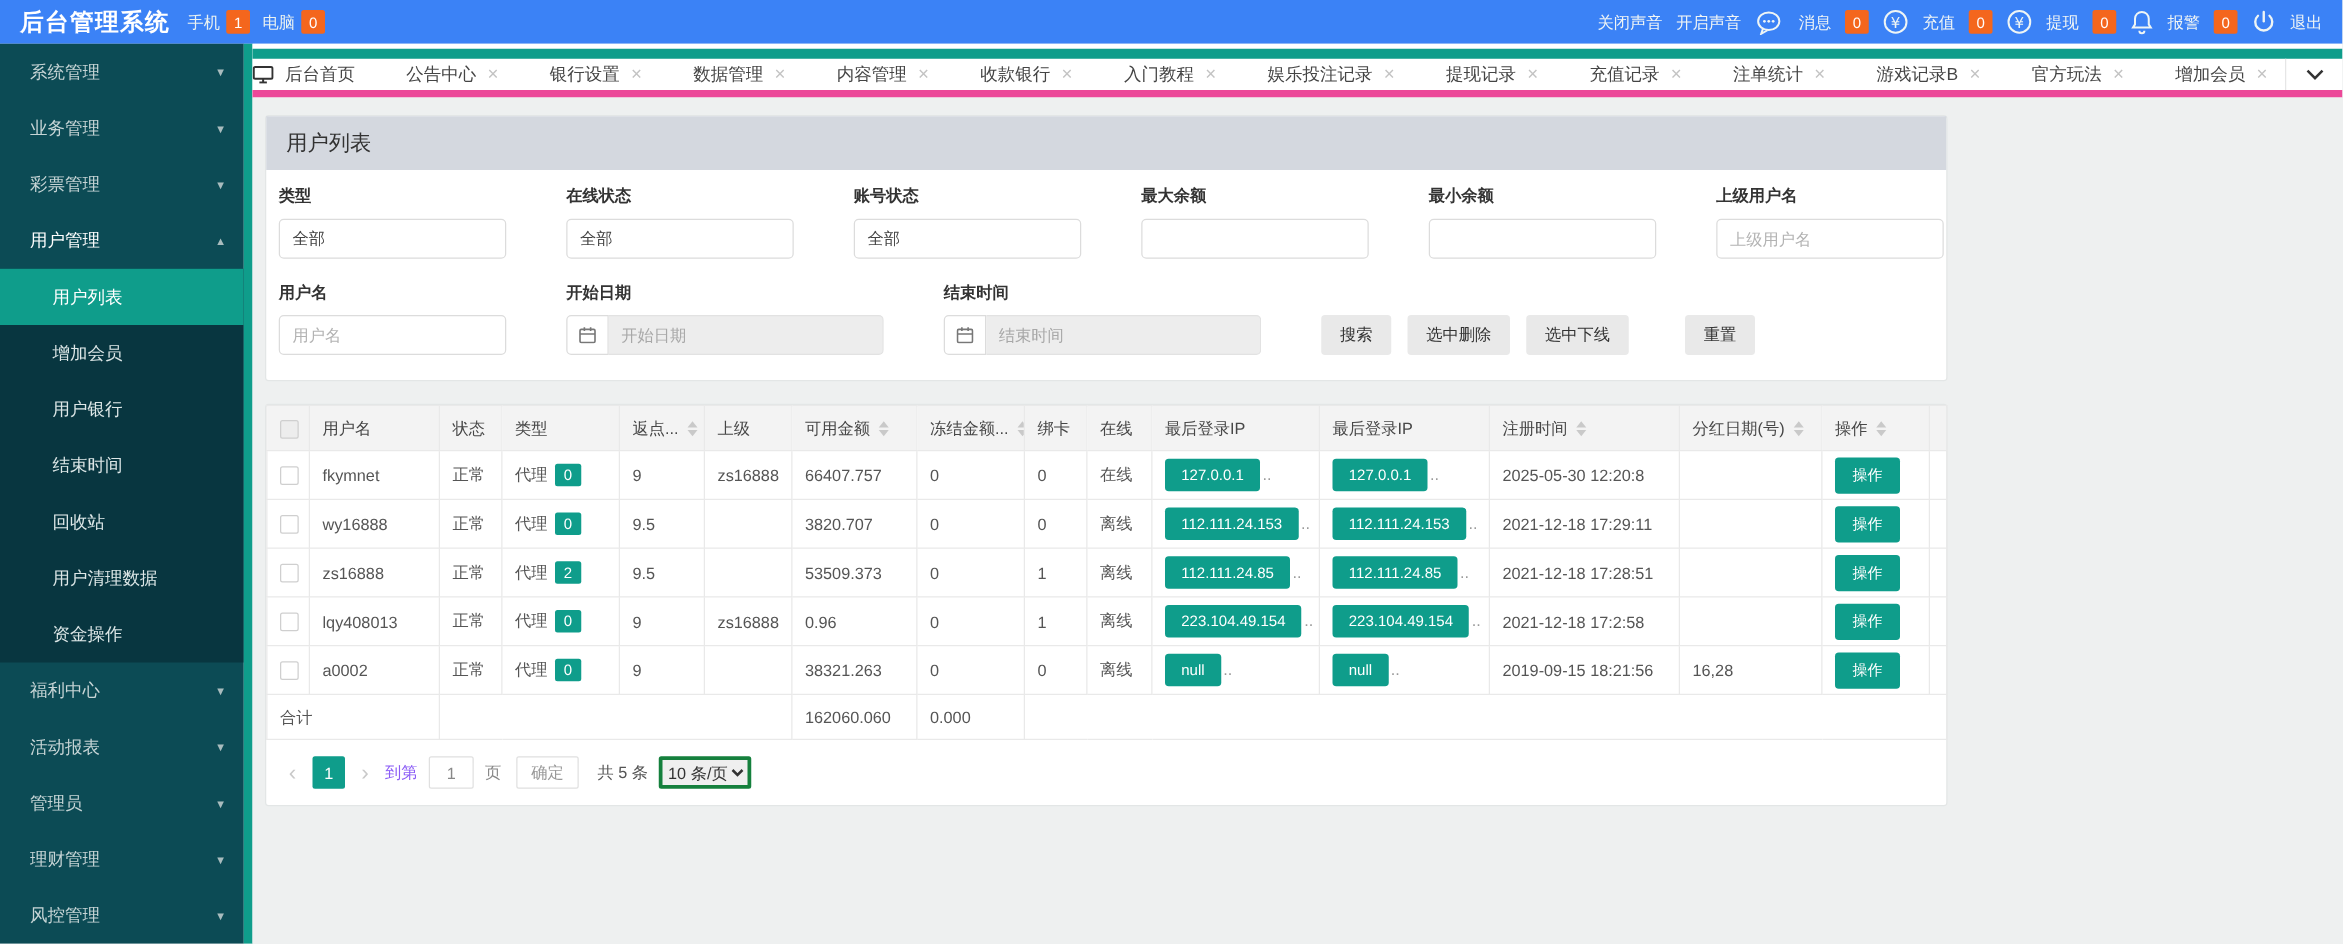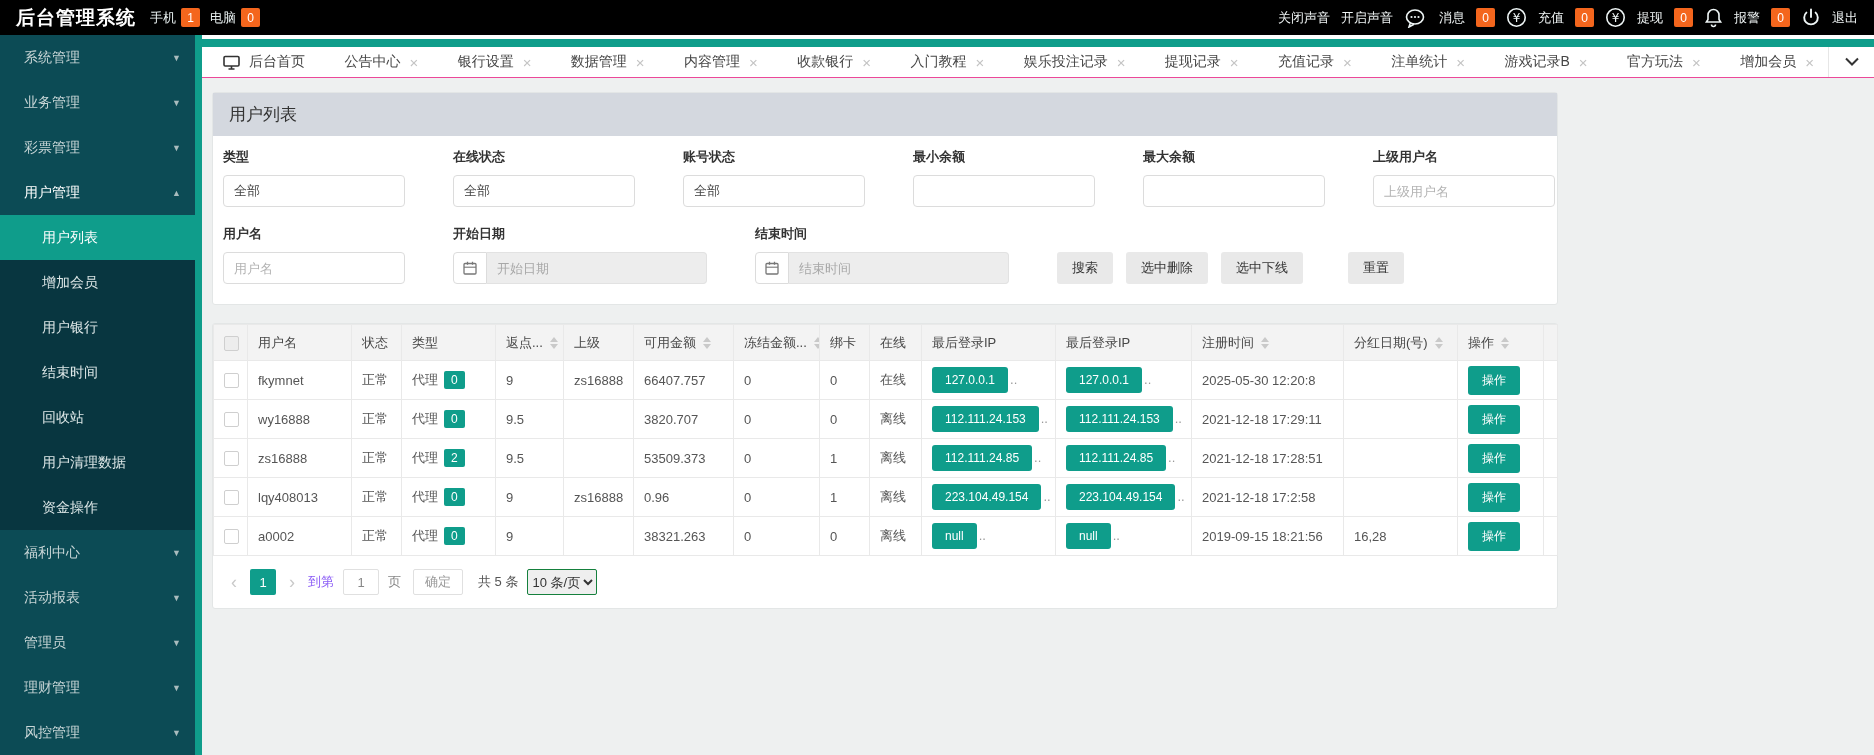--- a/index.html
+++ b/index.html
@@ -1,20 +1,20 @@
 <!DOCTYPE html>
 <html><head>
 <meta charset="utf-8">
 <style>
   * { margin:0; padding:0; box-sizing:border-box; }
   html,body { width:1874px; height:755px; overflow:hidden; }
   body { font-family:"Liberation Sans","DejaVu Sans",sans-serif; background:#eef0f0; font-size:14px; }
 
   
-  .topbar { height:35px; background:#000000; display:flex; align-items:center; color:#fff; padding:0 16px; }
+  .topbar { height:35px; background:#3b82f6; display:flex; align-items:center; color:#fff; padding:0 16px; }
   .brand { font-size:19px; font-weight:bold; letter-spacing:1px; margin-right:14px; }
   .stat { display:flex; align-items:center; gap:5px; font-size:13px; color:#e9f1f1; margin-right:10px; }
   .badge { background:#f4661d; color:#fff; min-width:19px; height:19px; padding:0 5px; display:inline-flex;
            align-items:center; justify-content:center; font-size:12px; border-radius:2px; }
   .topbar-right { margin-left:auto; display:flex; align-items:center; gap:11px; font-size:13px; color:#f0f5f5; }
   .topbar-right .txt { cursor:pointer; }
   .ticon { display:inline-flex; align-items:center; }
 
   
   .layout { display:flex; height:720px; }
@@ -24,21 +24,21 @@
   .side-item.open { color:#fff; }
   .side-item .arrow { margin-left:auto; font-size:9px; color:#a9bcbe; }
   .submenu { background:#083640; }
   .sub-item { height:45px; display:flex; align-items:center; padding-left:42px; font-size:14px; color:#dde7e7; cursor:pointer; }
   .sub-item.active { background:#0f9d8b; color:#fff; }
   .accent-strip { width:7px; background:#0f9d8b; flex:none; }
 
   .main { flex:1; display:flex; flex-direction:column; min-width:0; }
   .tabs-area { background:#fff; }
   .green-bar { height:8px; background:#0f9d8b; margin-top:4px; }
-  .tabstrip { height:31px; display:flex; align-items:stretch; border-bottom:1px solid #ec4899; padding-left:21px; }
+  .tabstrip { height:31px; display:flex; align-items:stretch; border-bottom:6px solid #ec4899; padding-left:0; }
   .tabs-flow { flex:1; display:flex; justify-content:space-between; align-items:center; padding-right:14px; min-width:0; }
   .tab { display:flex; align-items:center; gap:9px; font-size:14px; color:#454545; white-space:nowrap; cursor:pointer; }
   .tab .close { color:#c3c3c3; font-size:15px; }
   .tab-caret-box { width:46px; border-left:1px solid #e6e6e6; display:flex; align-items:center; justify-content:center; cursor:pointer; }
 
   .content { flex:1; background:#eef0f0; padding:14px 0 0 10px; overflow:hidden; }
   .card { background:#fff; border:1px solid #e3e6e6; border-radius:3px; width:1346px; }
   .card-header { background:#d4d8df; padding:10px 16px; font-size:17px; color:#333; }
 
   
@@ -84,21 +84,21 @@
   
   .pagination { display:flex; align-items:center; padding:13px 14px; font-size:13px; color:#666; gap:9px; }
   .page-chev { color:#c9c9c9; font-size:18px; width:14px; text-align:center; cursor:pointer; }
   .page-num { background:#0f9d8b; color:#fff; min-width:26px; height:26px; display:inline-flex; align-items:center;
               justify-content:center; border-radius:2px; cursor:pointer; }
   .goto-input { width:36px; height:26px; border:1px solid #e0e0e0; border-radius:2px; text-align:center;
                 color:#888; font-size:13px; outline:none; }
   .confirm-btn { height:26px; padding:0 11px; border:1px solid #e0e0e0; background:#fff; color:#999;
                  border-radius:2px; font-size:13px; cursor:pointer; margin-left:3px; }
   .total-count { color:#555; margin-left:6px; }
-  .perpage { height:26px; border:1px solid #15803d; border-radius:2px; color:#333; font-size:13px; outline:none; }
+  .perpage { height:26px; border:3px solid #15803d; border-radius:2px; color:#333; font-size:13px; outline:none; }
 </style>
 </head>
 <body>
 
 <div class="topbar">
   <span class="brand">后台管理系统</span>
   <span style="display:flex;align-items:center;">
       <span class="stat">
         <span>手机</span>
         <span class="badge">1</span>
@@ -295,25 +295,25 @@
               </div>
               <div class="field">
                 <label>在线状态</label>
                 <div class="control">全部</div>
               </div>
               <div class="field">
                 <label>账号状态</label>
                 <div class="control">全部</div>
               </div>
               <div class="field">
+                <label>最大余额</label>
+                <input class="control" placeholder="" style="">
+              </div>
+              <div class="field">
                 <label>最小余额</label>
-                <input class="control" placeholder="" style="">
-              </div>
-              <div class="field">
-                <label>最大余额</label>
                 <input class="control" placeholder="" style="">
               </div>
               <div class="field">
                 <label>上级用户名</label>
                 <input class="control" placeholder="上级用户名" style="">
               </div>
             </div>
           <div class="filter-row">
               <div class="field">
                 <label>用户名</label>
@@ -501,20 +501,27 @@
                 <td>0</td>
                 <td>0</td>
                 <td>离线</td>
                 <td><button class="ip-btn">null</button><span class="ellipsis">..</span></td>
                 <td><button class="ip-btn">null</button><span class="ellipsis">..</span></td>
                 <td>2019-09-15 18:21:56</td>
                 <td>16,28</td>
                 <td><button class="action-btn">操作</button></td>
                 <td></td>
               </tr>
+              <tr class="totals">
+                <td colspan="2">合计</td>
+                <td colspan="4"></td>
+                <td>162060.060</td>
+                <td>0.000</td>
+                <td colspan="8"></td>
+              </tr>
             </tbody>
         </table>
         <div class="pagination">
           <span class="page-chev">‹</span>
           <span class="page-num">1</span>
           <span class="page-chev">›</span>
           <span style="color:#8b5cf6;">到第</span>
           <input class="goto-input" value="1" style="">
           <span style="color:#888;">页</span>
           <button class="confirm-btn">确定</button>

